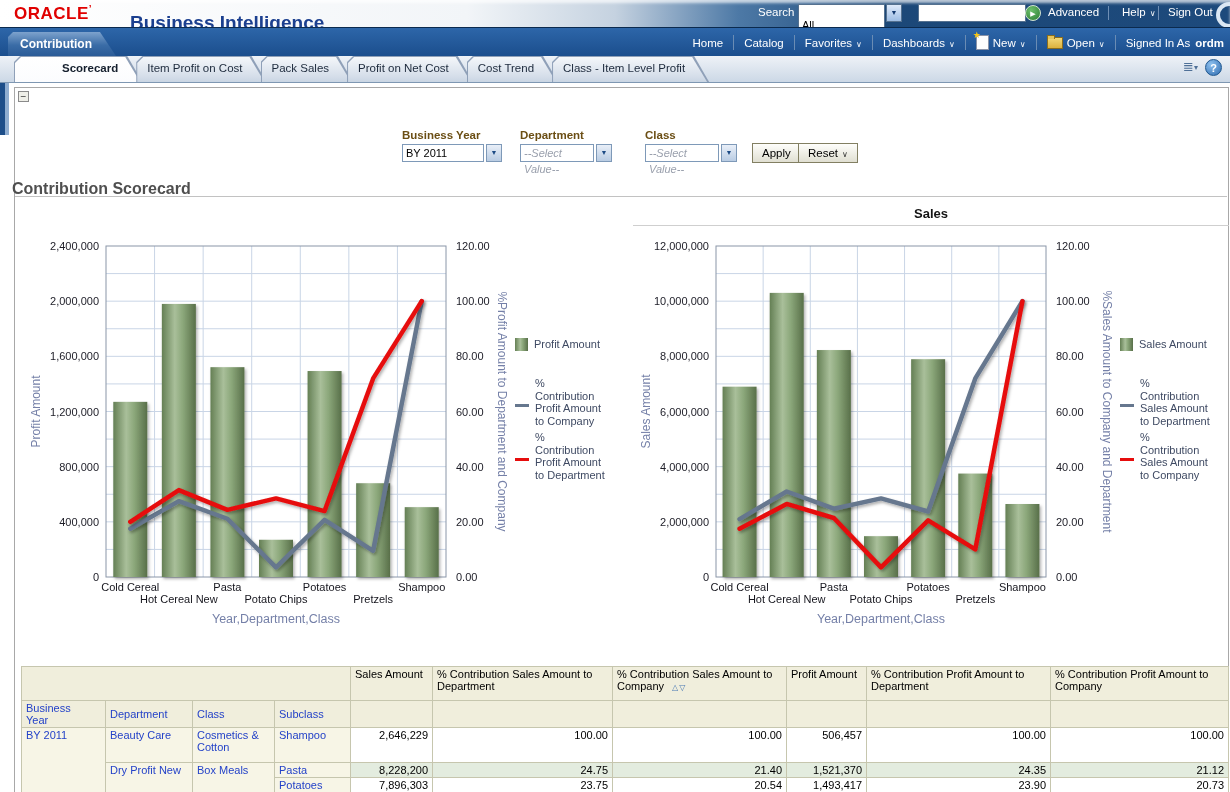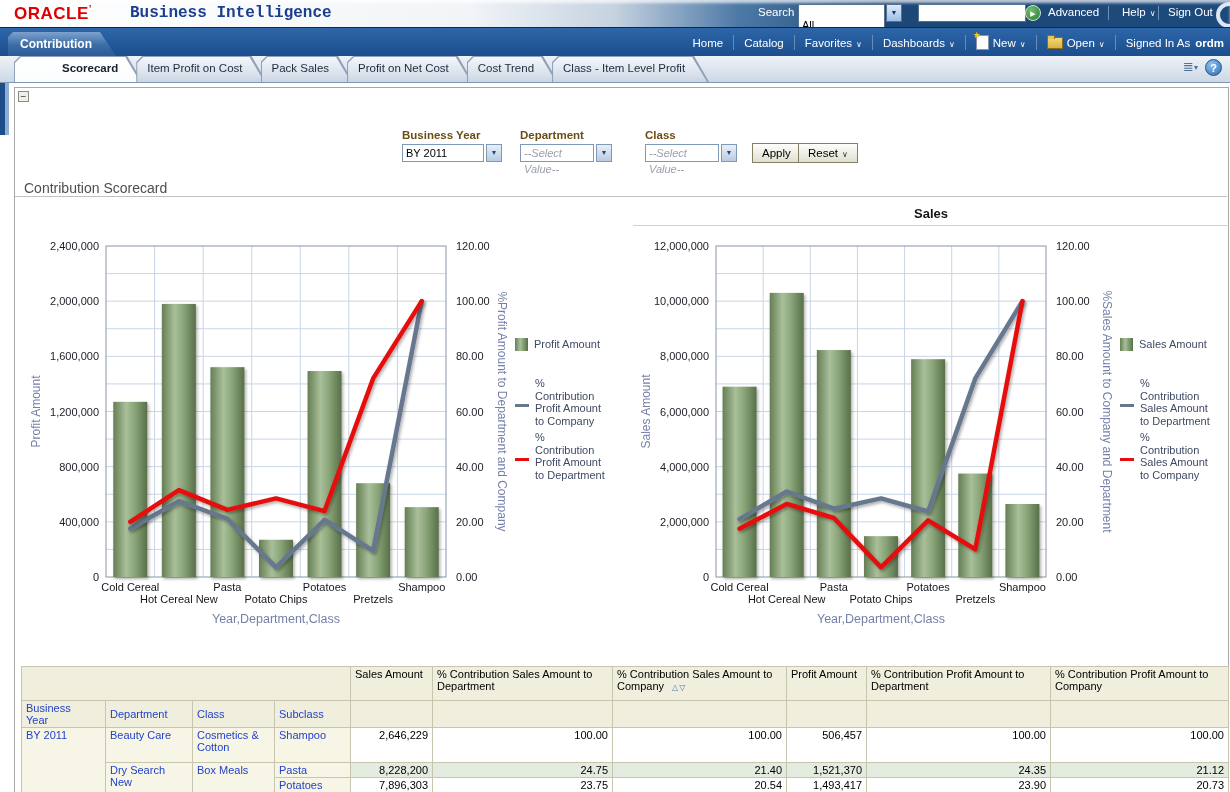--- a/index.html
+++ b/index.html
@@ -6,21 +6,21 @@
   body{width:1230px;height:792px;overflow:hidden;position:relative;background:#fff;
        font-family:"Liberation Sans","DejaVu Sans",sans-serif;-webkit-font-smoothing:antialiased;}
   .abs{position:absolute;}
 
   
   .banner-top{position:absolute;left:0;top:0;width:1230px;height:27px;
     background:linear-gradient(to right,#ffffff 0%,#f2f5f8 38%,#c5d2e0 50%,#4d79a6 60%,#1c4878 72%,#1d4a7c 100%);
     box-shadow:inset 0 3px 3px rgba(255,255,255,.7);}
   .logo{position:absolute;left:14px;top:4px;font-size:17px;font-weight:bold;color:#e00000;letter-spacing:.5px;}
   .logo .tick{font-size:10px;vertical-align:6px;}
-  .product{position:absolute;left:130px;top:4px;font-size:16px;font-weight:bold;color:#1b3f8f;font-family:Liberation Mono, monospace;}
+  .product{position:absolute;left:130px;top:12px;font-size:19px;font-weight:bold;color:#1b3f8f;}
   .bt-text{color:#fff;font-size:11.5px;}
   .vsep{width:1px;height:14px;background:#6f8fb5;position:absolute;top:6px;}
   .search-select{position:absolute;left:798px;top:4px;width:104px;height:18px;display:flex;}
   .search-select .sval{flex:1;background:#fff;border:1px solid #55718f;font-size:11px;line-height:16px;padding:12px 3px;color:#000;}
   .sarrow{width:16px;height:18px;margin-left:1px;background:linear-gradient(#dfeafa,#9dbde4);border:1px solid #55718f;
     box-sizing:border-box;color:#12386e;font-size:7px;line-height:16px;text-align:center;}
   .search-input{position:absolute;left:918px;top:4px;width:100px;height:14px;border:1px solid #55718f;font-size:11px;padding:1px 3px;}
   .go-btn{position:absolute;left:1025px;top:5px;width:16px;height:16px;border-radius:50%;
     background:radial-gradient(circle at 35% 30%,#6cbf6c,#2c7d33);border:1px solid #d4e6d2;
     color:#fff;font-size:7px;line-height:16px;text-align:center;box-sizing:border-box;}
@@ -72,21 +72,21 @@
   .f-select{position:absolute;top:144px;height:18px;display:flex;}
   .f-select .val{flex:1;background:#fff;border:1px solid #7e99b8;font-size:11px;line-height:16px;padding:0 3px;color:#000;box-sizing:border-box;}
   .f-select .val.ph{color:#9aa0ad;font-style:italic;}
   .f-select .arrowbtn{width:16px;height:18px;margin-left:2px;background:linear-gradient(#e9eff8,#b9cce3);
     border:1px solid #7e99b8;box-sizing:border-box;color:#1d4b85;font-size:7px;line-height:16px;text-align:center;}
   .btn{position:absolute;top:143px;height:20px;border:1px solid #827f62;background:linear-gradient(#fefefb,#e0dfd2);
     font-size:11.5px;padding:0 9px;line-height:18px;color:#000;box-sizing:border-box;}
   .btn .chevd{font-size:8px;margin-left:4px;color:#333;}
 
   
-  .section-title{position:absolute;left:24px;top:180px;font-size:14px;font-weight:normal;color:#4f4f4f;}
+  .section-title{position:absolute;left:12px;top:180px;font-size:16px;font-weight:bold;color:#4f4f4f;}
   .section-rule{position:absolute;left:15px;top:196px;width:1212px;border-top:1px solid #c2c2c2;}
 
   
   .chartbox{position:absolute;top:202px;}
   .chart-title{text-align:center;font-size:13px;font-weight:600;color:#141414;height:23px;line-height:23px;border-bottom:1px solid #cfcfcf;}
   .chartbox svg{position:absolute;left:0;top:24px;}
   .legend{position:absolute;font-size:11px;color:#3f4a63;line-height:12.5px;}
   .leg-item{display:flex;margin-bottom:4px;}
   .leg-item .ltext{width:70px;}
   .leg-swatch{width:13px;height:13px;margin-right:6px;flex:none;
@@ -402,21 +402,21 @@
           <td class="dim">Cosmetics &amp; Cotton</td>
           <td class="dim">Shampoo</td>
           <td class="num">2,646,229</td>
           <td class="num">100.00</td>
           <td class="num">100.00</td>
           <td class="num">506,457</td>
           <td class="num">100.00</td>
           <td class="num">100.00</td>
         </tr>
         <tr class="shade" style="height: 15px;">
-          <td class="dim" rowspan="2">Dry Search New</td>
+          <td class="dim" rowspan="2">Dry Profit New</td>
           <td class="dim" rowspan="2">Box Meals</td>
           <td class="dim">Pasta</td>
           <td class="num">8,228,200</td>
           <td class="num">24.75</td>
           <td class="num">21.40</td>
           <td class="num">1,521,370</td>
           <td class="num">24.35</td>
           <td class="num">21.12</td>
         </tr>
         <tr style="height: 15px;">

